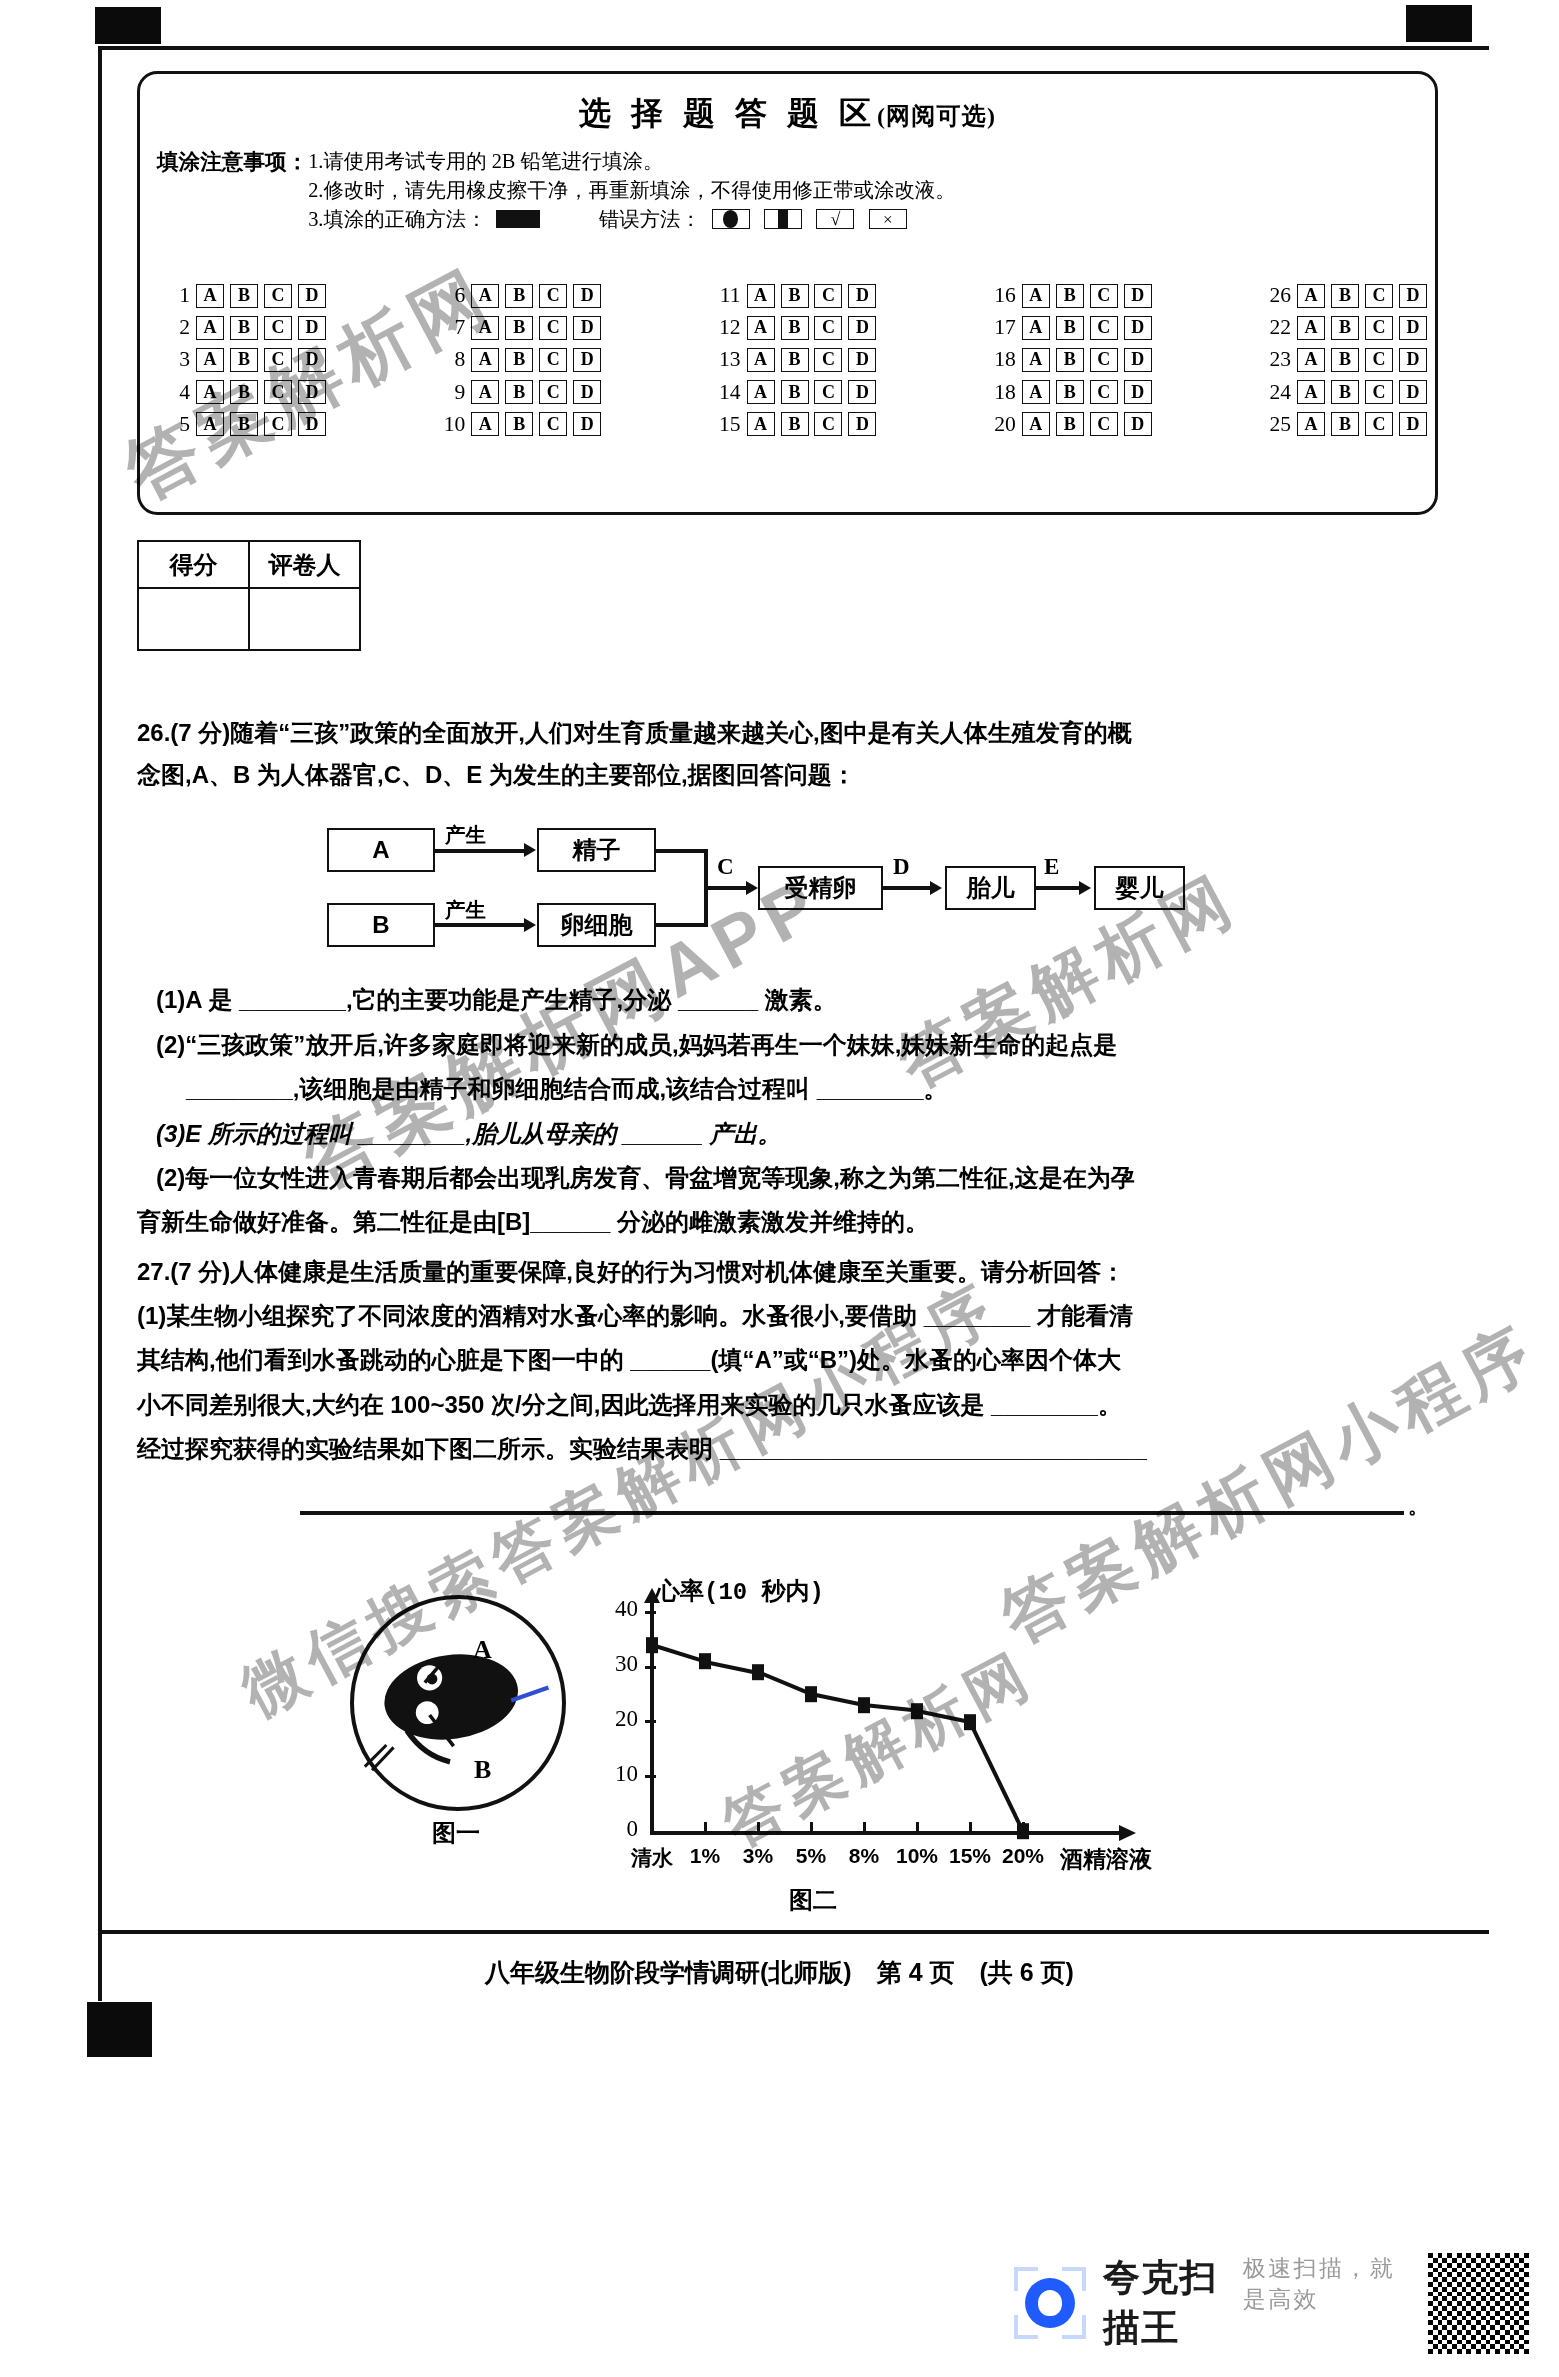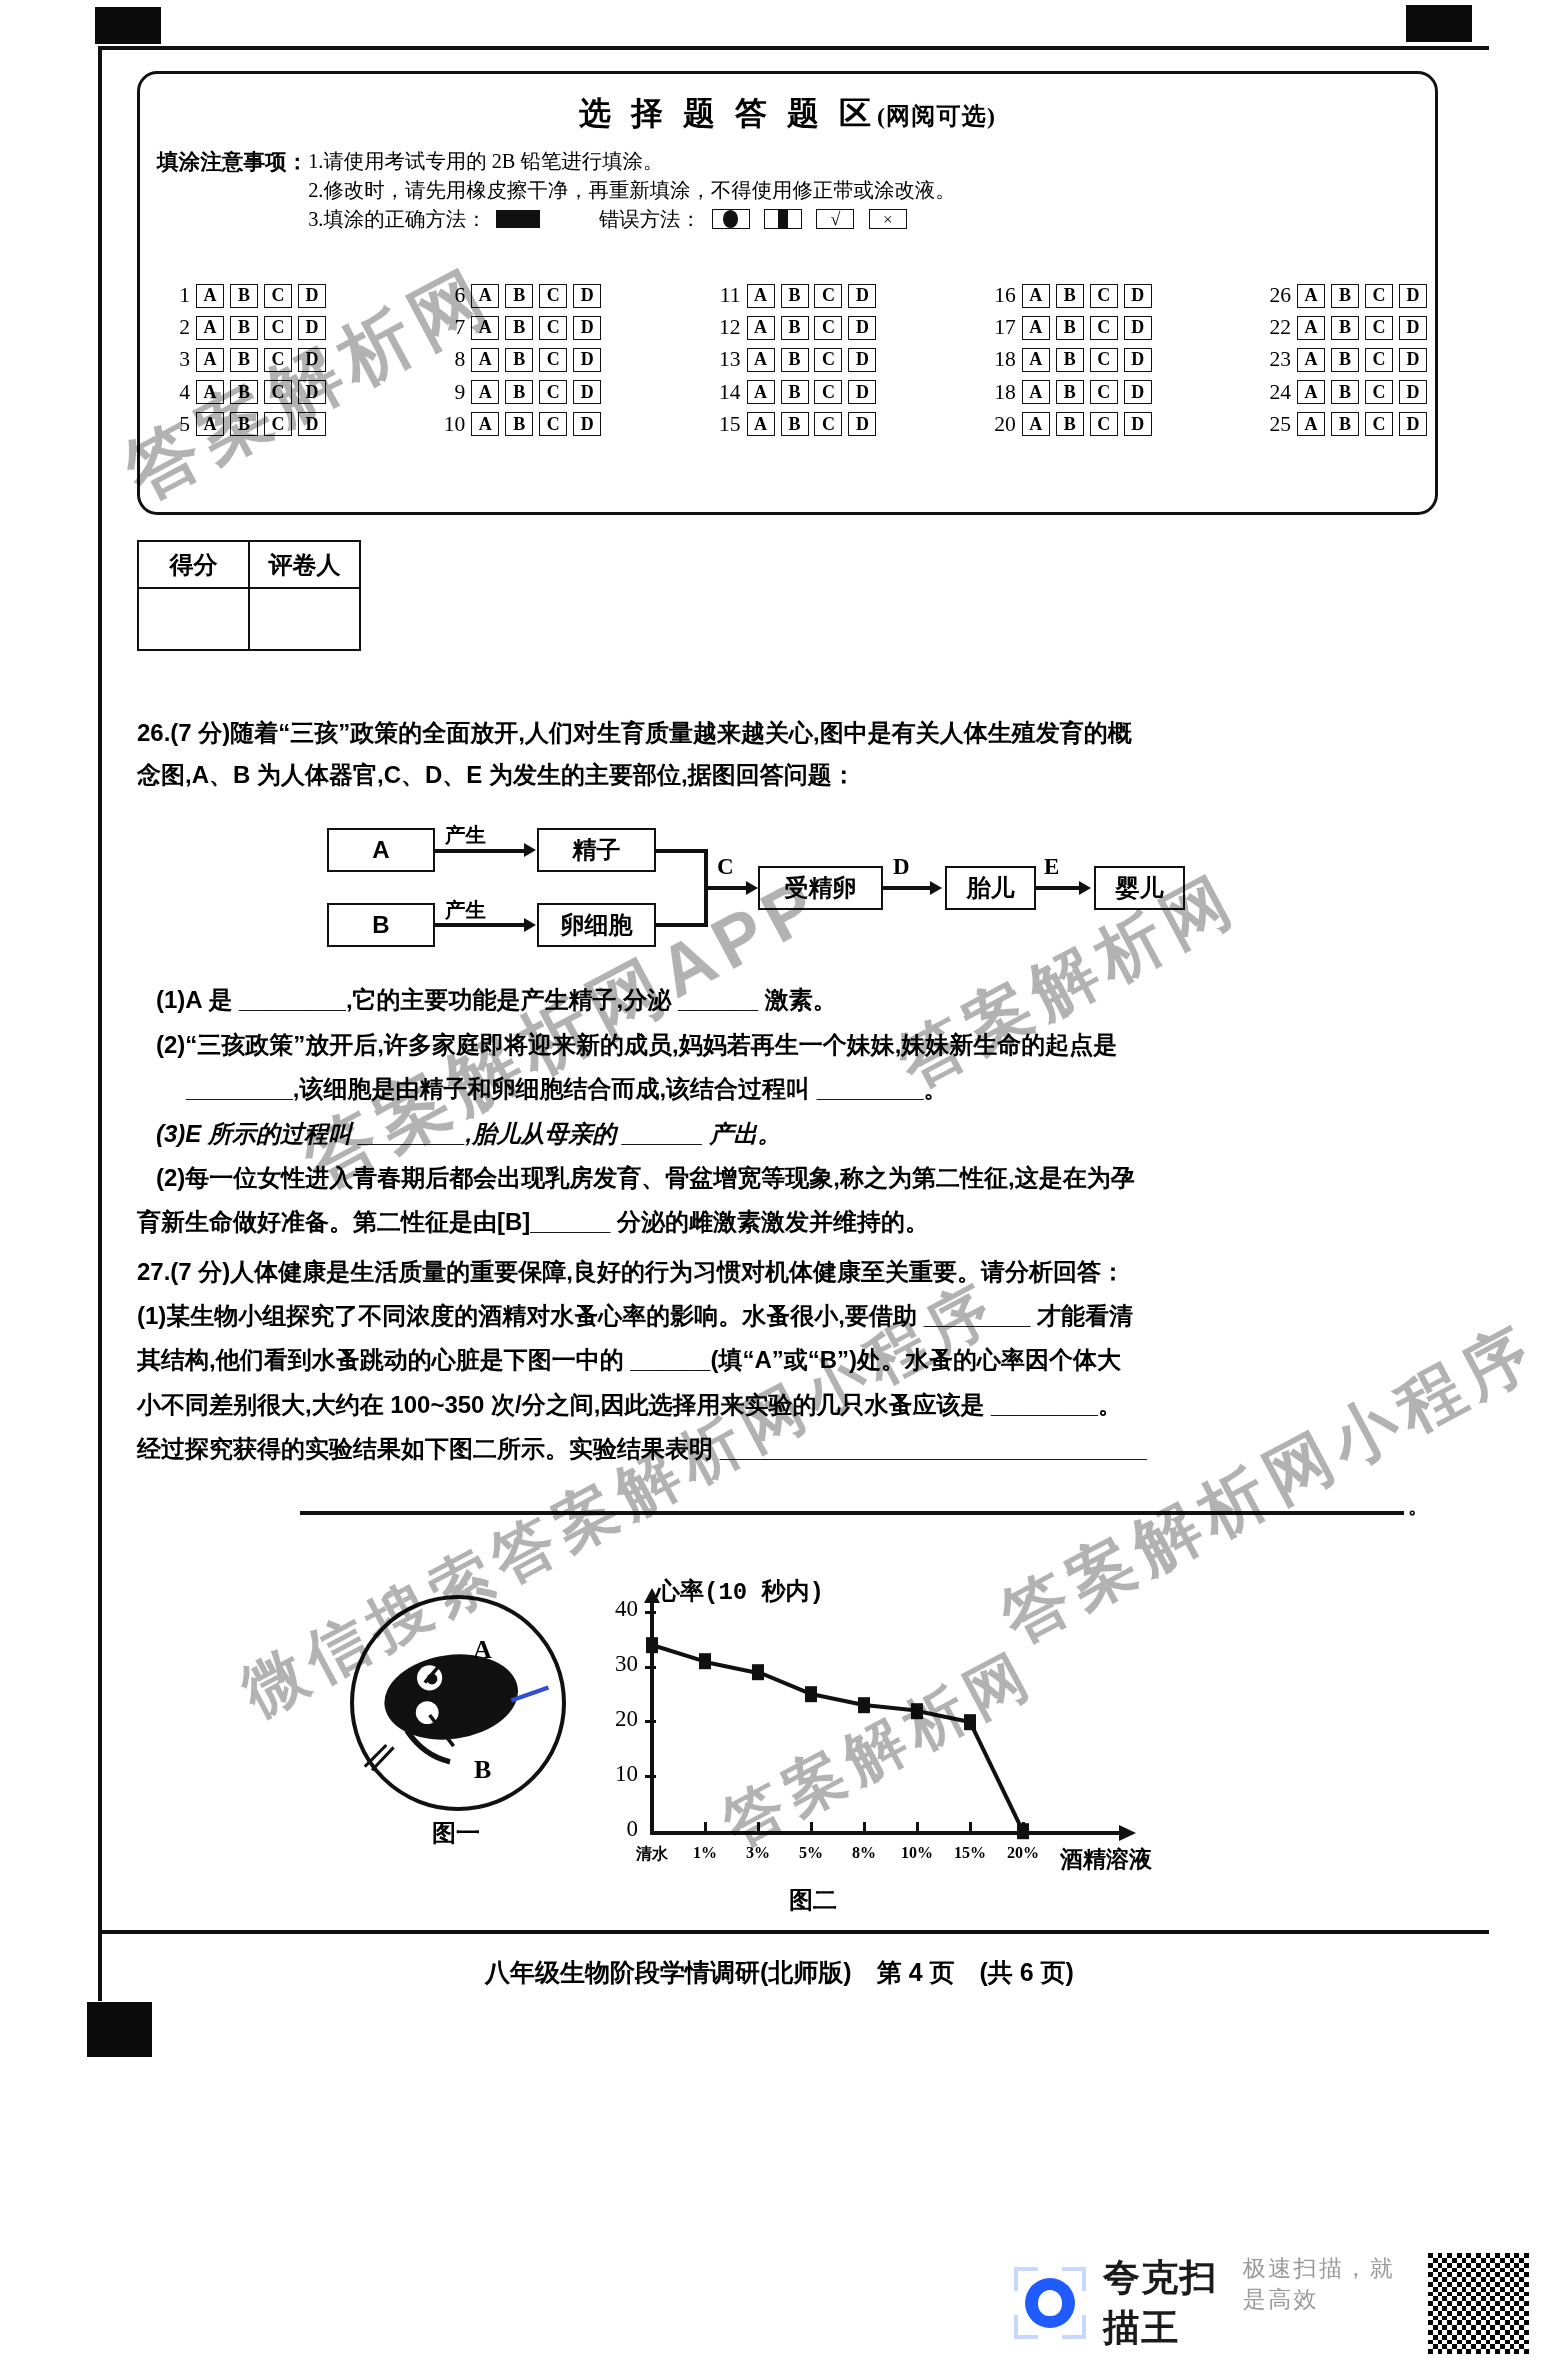--- a/index.html
+++ b/index.html
@@ -91,21 +91,21 @@
   
   .fig1{position:absolute;left:324px;top:1583px;width:264px;height:336px;}
   .scope{position:absolute;left:26px;top:12px;width:208px;height:208px;border:4.2px solid #111;border-radius:50%;background:#fff;}
   .fig-cap{position:absolute;width:100%;text-align:center;top:234px;font-size:24px;font-weight:bold;font-family:"Liberation Sans",sans-serif;}
 
   
   .fig2{position:absolute;left:579px;top:1577px;width:648px;height:348px;}
   .chart-title{position:absolute;left:77px;top:-2.4px;font-size:24px;font-weight:bold;font-family:Liberation Mono, monospace;white-space:nowrap;}
   .axis{position:absolute;background:#111;}
   .ytick-lab{position:absolute;font-size:23px;font-family:"Liberation Serif",serif;text-align:right;width:36px;}
-  .xtick-lab{position:absolute;font-size:16px;font-weight:bold;font-family:Liberation Serif, serif;white-space:nowrap;}
+  .xtick-lab{position:absolute;font-size:21px;font-weight:bold;font-family:Liberation Sans, sans-serif;white-space:nowrap;}
   .xaxis-name{position:absolute;font-size:23px;font-weight:bold;font-family:"Liberation Sans",sans-serif;white-space:nowrap;}
   .marker{position:absolute;width:12px;height:15.6px;background:#111;transform:translate(-6px,-7.8px);}
   .seg{position:absolute;height:4.2px;background:#111;transform-origin:0 50%;}
 
   
   .footer{position:absolute;left:0;top:1956px;width:1559px;text-align:center;
     font-size:25px;font-weight:bold;font-family:"Liberation Sans",sans-serif;}
 
   
   .badge{position:absolute;left:1014px;top:2243px;width:516px;height:120px;display:flex;align-items:center;gap:17px;}

